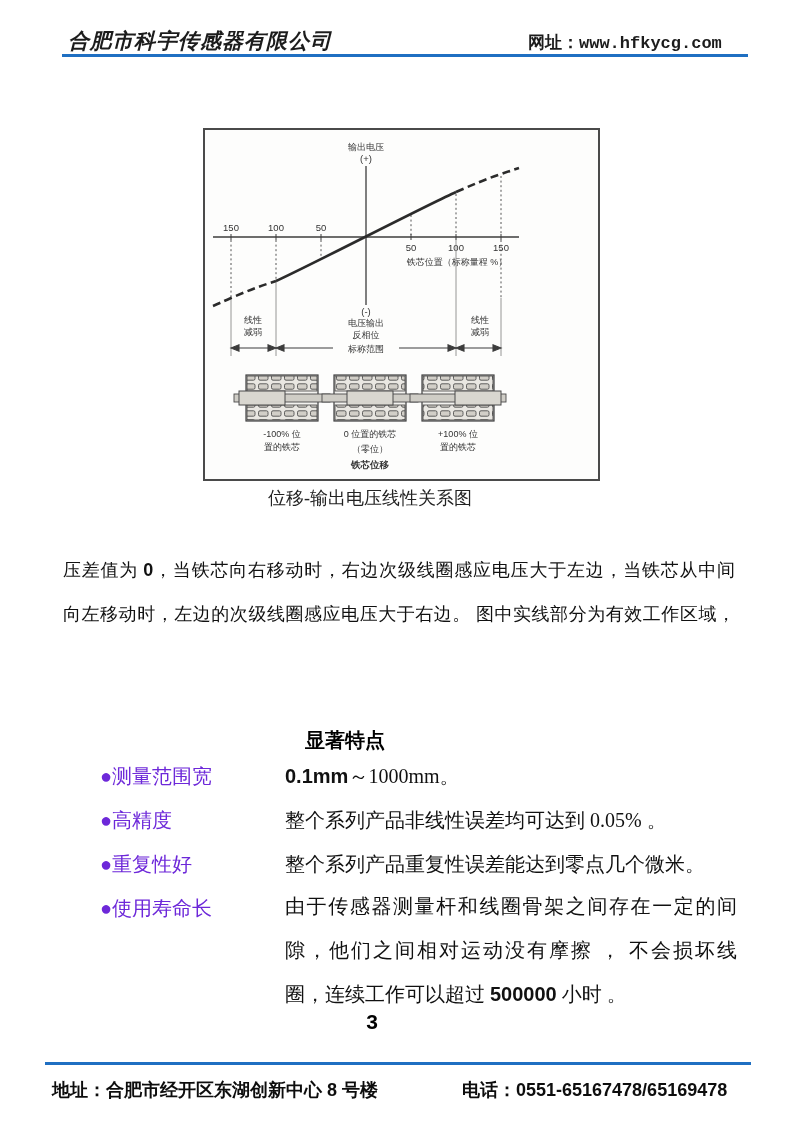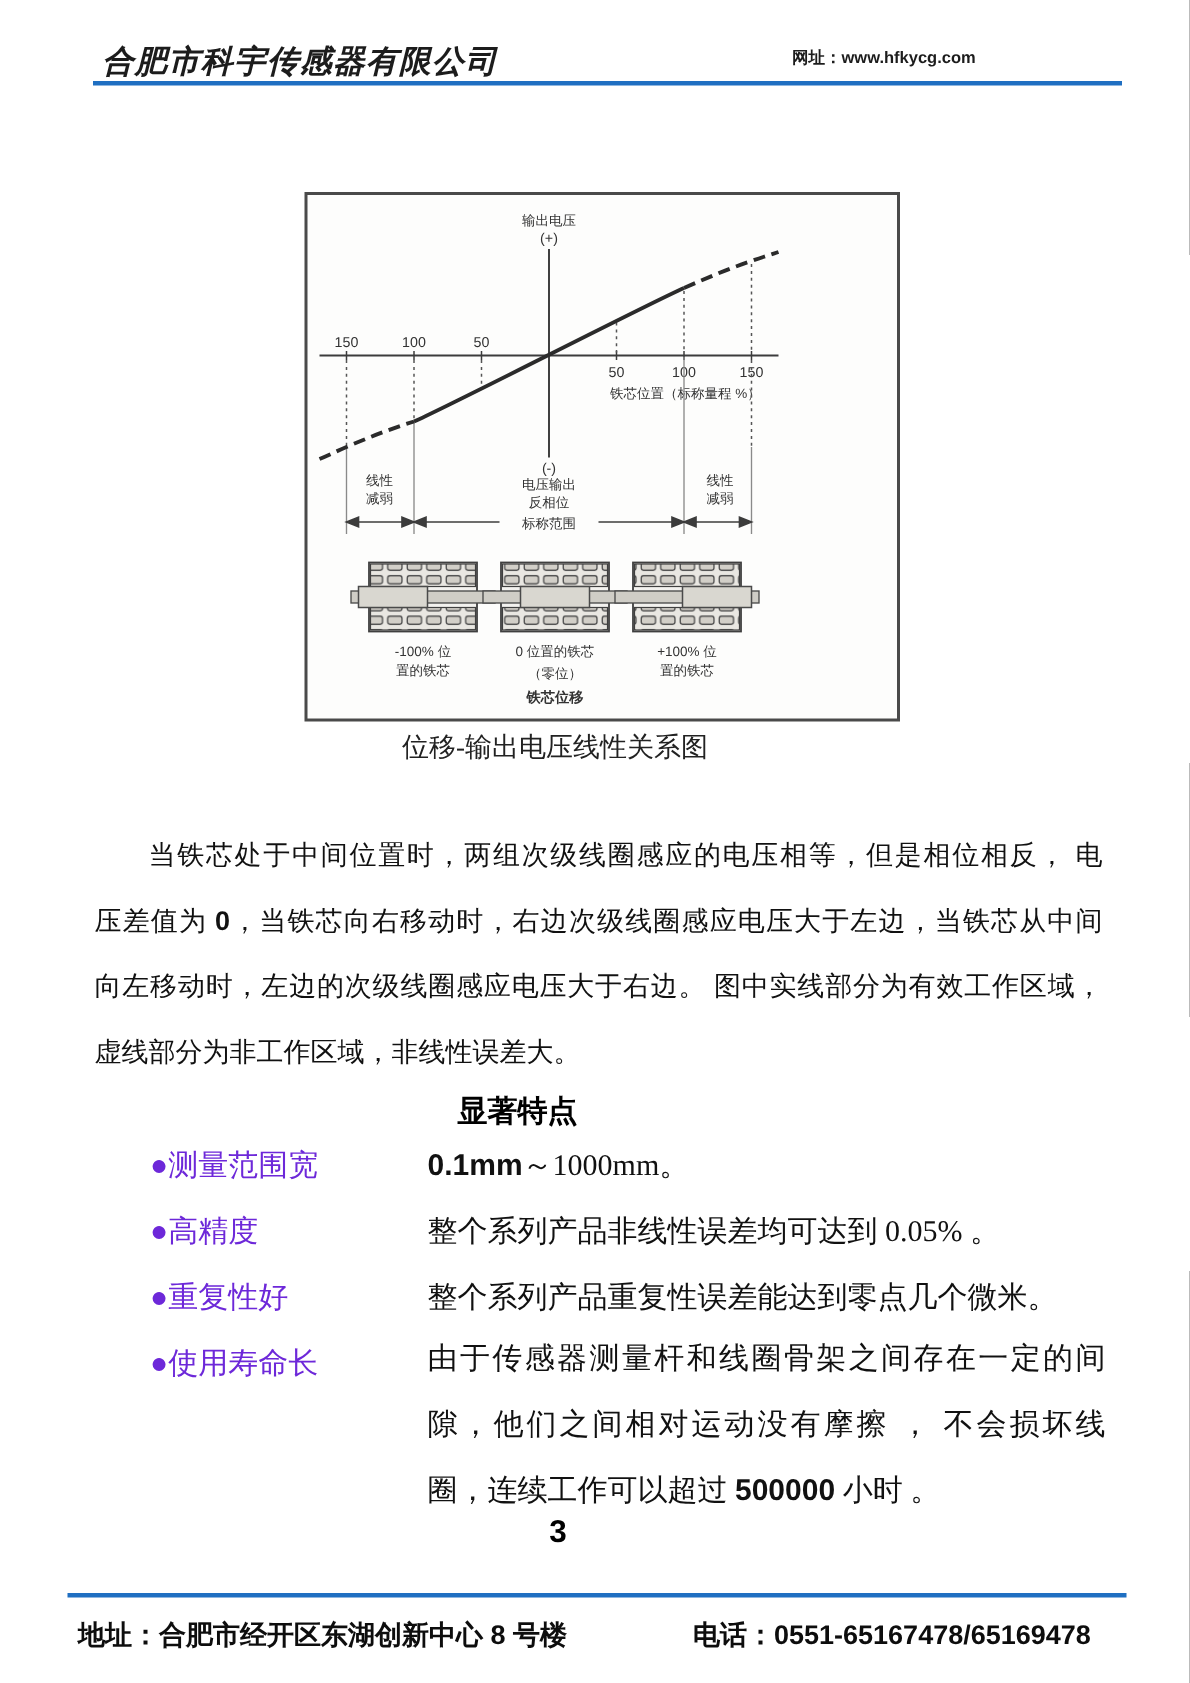--- a/index.html
+++ b/index.html
@@ -8,22 +8,22 @@
     position:relative; width:793px; height:1122px; margin:0 auto;
     background:#ffffff; overflow:hidden;
     font-family:"Liberation Serif", serif; color:#1c1c1c;padding-left:28px;
   }
   
   .company-name {
     position:absolute; left:68px; top:27px;
     font-size:21px; font-weight:bold; font-style:italic;
     letter-spacing:1px;
   }
-  .site { position:absolute; left:528px; top:31px; font-size:11px; font-weight:bold;
-          font-family:Liberation Sans, sans-serif; }
+  .site { position:absolute; left:528px; top:31px; font-size:17px; font-weight:bold;
+          font-family:Liberation Mono, monospace; }
   .header-rule { position:absolute; left:62px; top:54px; width:686px; height:3px; }
   
   .figure-box {
     position:absolute; left:203px; top:128px; width:397px; height:353px;
     border:2px solid #4a4a4a; background:#fdfdfc;
   }
   .figure-caption {
     position:absolute; left:203px; top:486px; width:334px;
     text-align:center; font-size:18px; color:#222;
   }
@@ -178,24 +178,22 @@
       <text class="cjk-t" x="165" y="307">0 位置的铁芯</text>
       <text class="cjk-t" x="165" y="322">（零位）</text>
       <text class="cjk-t" x="253" y="307">+100% 位</text>
       <text class="cjk-t" x="253" y="320">置的铁芯</text>
       <text class="cjk-b" x="165" y="338">铁芯位移</text>
     </svg>
   </div>
   <div class="figure-caption">位移-输出电压线性关系图</div>
 
   <div class="para">
-    <div class="line first">当铁芯处于中间位置时，两组次级线圈感应的电压相等，但是相位相反， 电</div>
     <div class="line"><span>压差值为 </span><span class="b">0</span><span>，当铁芯向右移动时，右边次级线圈感应电压大于左边，当铁芯从中间</span></div>
     <div class="line">向左移动时，左边的次级线圈感应电压大于右边。 图中实线部分为有效工作区域，</div>
-    <div class="line last">虚线部分为非工作区域，非线性误差大。</div>
   </div>
 
   <div class="features-heading">显著特点</div>
 
   <div class="feat-label r1"><span>●</span><span>测量范围宽</span></div>
   <div class="feat-value r1"><span class="b">0.1mm</span><span>～1000mm。</span></div>
 
   <div class="feat-label r2"><span>●</span><span>高精度</span></div>
   <div class="feat-value r2">整个系列产品非线性误差均可达到 0.05% 。</div>
 

